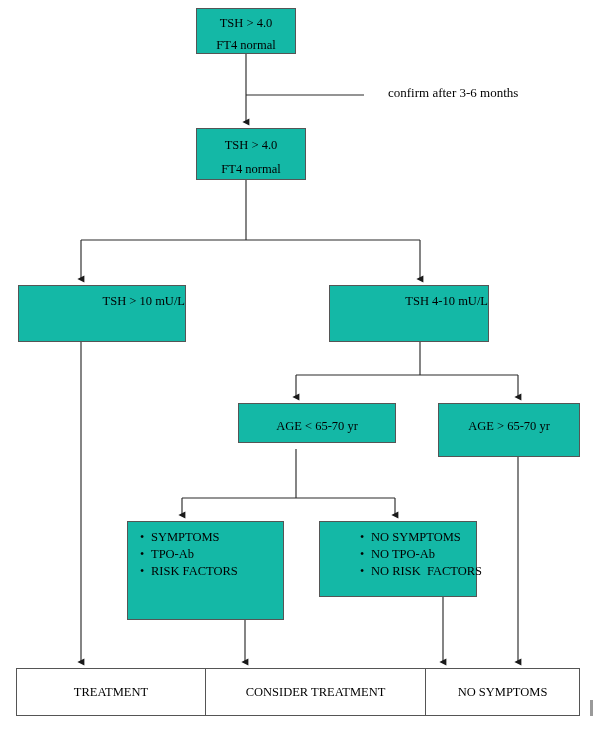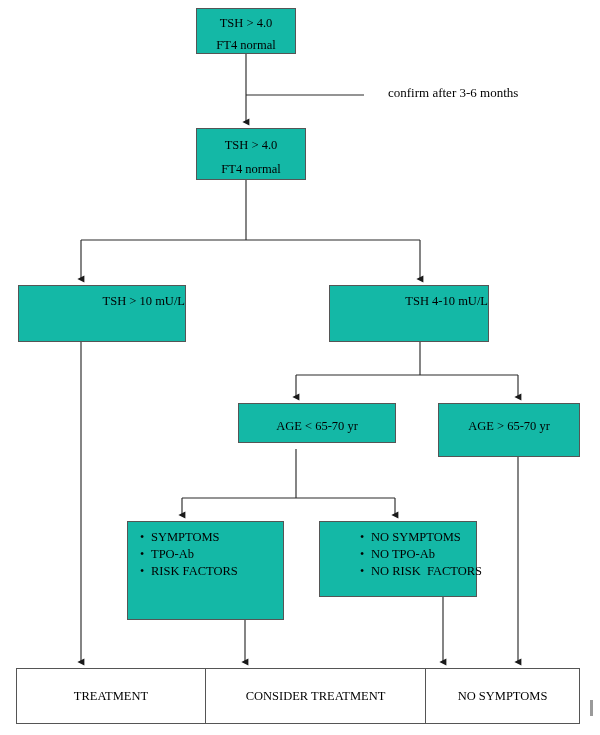--- a/index.html
+++ b/index.html
@@ -78,21 +78,21 @@
     width: 11px;
     font-size: 12px;
   }
 
   
   .outcome-bar {
     position: absolute;
     left: 16px;
     top: 668px;
     width: 564px;
-    height: 56px;
+    height: 48px;
     border: 1px solid #555555;
     box-sizing: border-box;
     display: flex;
     background: #ffffff;
     z-index: 2;
   }
   .outcome-cell {
     display: flex;
     align-items: center;
     justify-content: center;

